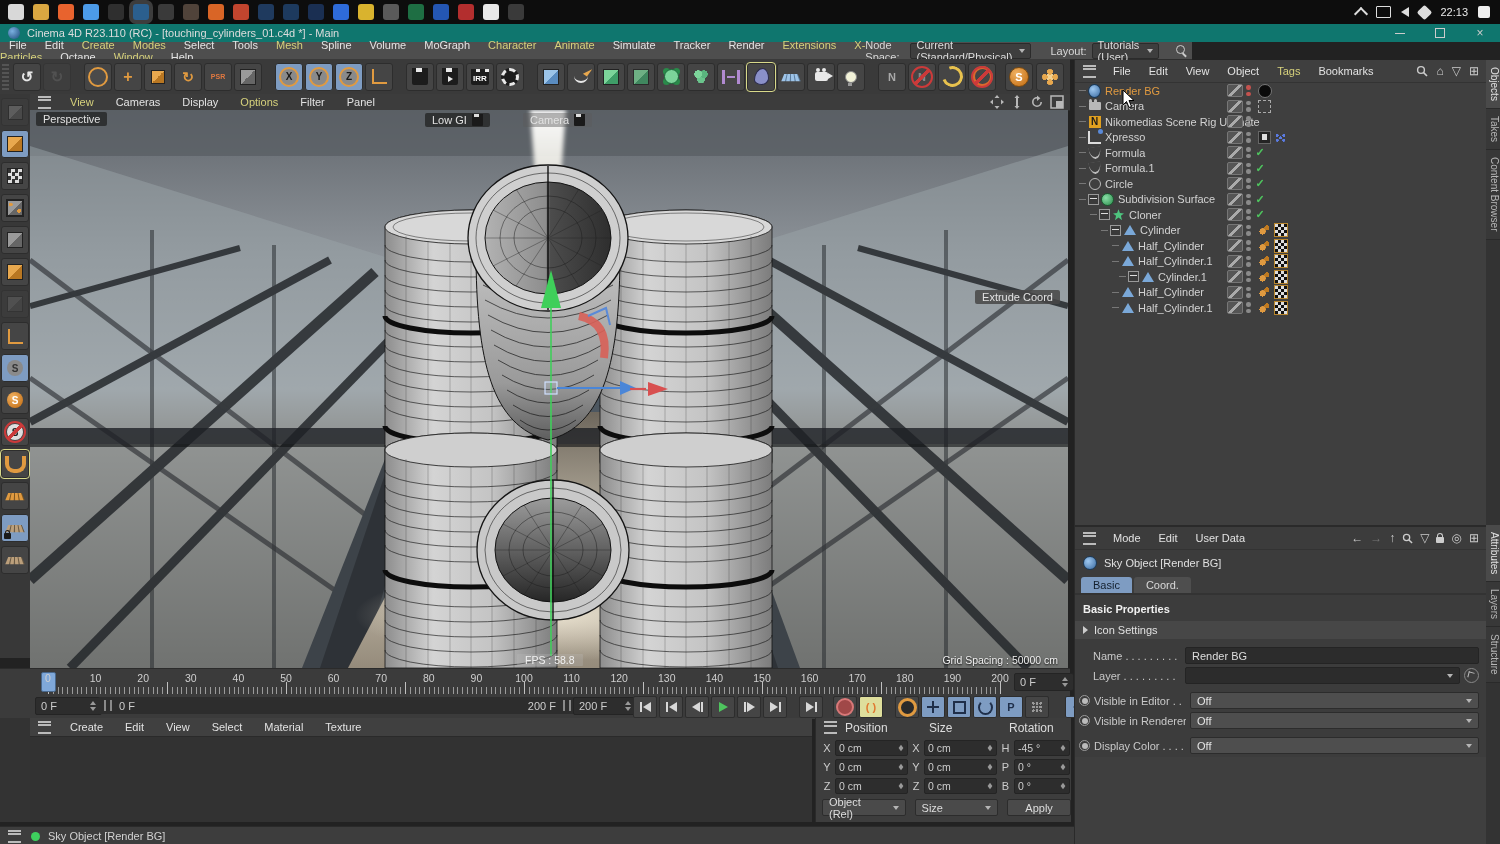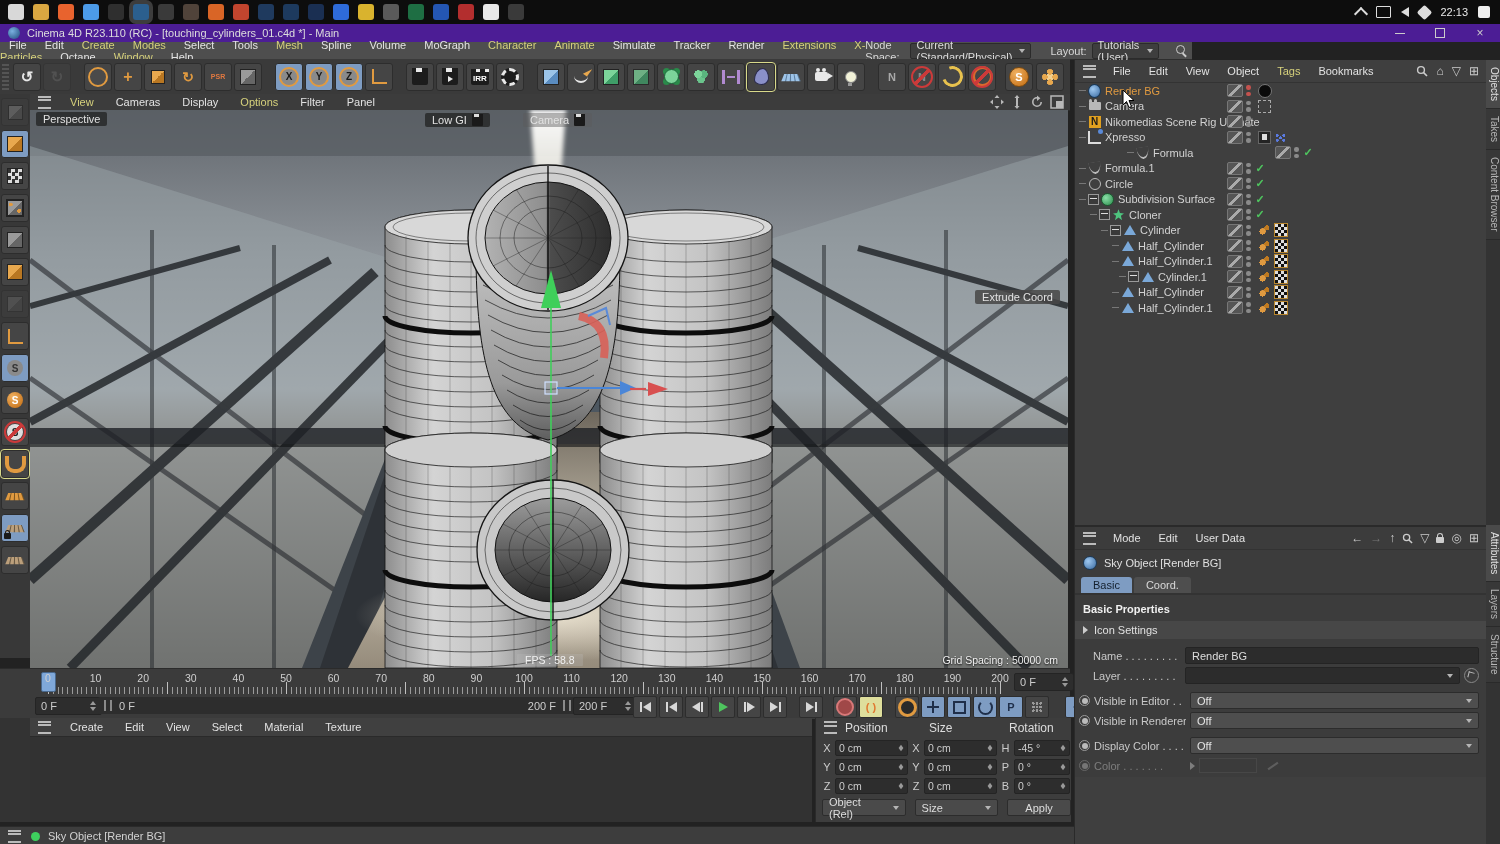--- a/index.html
+++ b/index.html
@@ -12,21 +12,21 @@
   .tb-icons{display:flex;align-items:center;gap:9px;padding-left:8px;}
   .tb-ic{width:16px;height:16px;border-radius:3px;}
   .tb-ic.active{box-shadow:0 0 0 4px #3d3d3d;}
   .tb-right{margin-left:auto;display:flex;align-items:center;gap:10px;padding-right:10px;color:#e8e8e8;}
   .tb-chev{width:8px;height:8px;border-left:2px solid #ddd;border-top:2px solid #ddd;transform:rotate(45deg);margin-top:3px;}
   .tb-display{width:13px;height:10px;border:1.5px solid #ddd;border-radius:1px;}
   .tb-vol{width:0;height:0;border-top:5px solid transparent;border-bottom:5px solid transparent;border-right:8px solid #ddd;}
   .tb-dropbox{width:11px;height:11px;background:#ddd;transform:rotate(45deg);border-radius:2px;}
   .tb-note{width:12px;height:12px;background:#eee;border-radius:2px;}
   
-  .titlebar{left:0;top:24px;width:1500px;height:18px;background:#4c1d95;display:flex;align-items:center;color:#ddd;}
+  .titlebar{left:0;top:24px;width:1500px;height:18px;background:#0f766e;display:flex;align-items:center;color:#ddd;}
   .app-ic{width:12px;height:12px;border-radius:50%;background:radial-gradient(circle at 35% 35%,#7ab0e0,#1d4a7a);margin:0 7px 0 8px;}
   .win-btns{margin-left:auto;display:flex;align-items:center;height:100%;}
   .win-btn{width:40px;height:100%;display:flex;align-items:center;justify-content:center;color:#ccc;font-size:12px;}
   .wb-min{width:10px;height:1px;background:#ccc;}
   .wb-max{width:8px;height:8px;border:1px solid #ccc;}
   
   .menubar{left:0;top:42px;width:1192px;height:17px;background:#4e4e4e;display:flex;align-items:center;border-bottom:1px solid #2e2e2e;}
   .menubar .mi{padding:0 9px;color:#e4e4e4;}
   .menubar .mi.accent{color:#d6d17c;}
   .nodespace{margin-left:auto;display:flex;align-items:center;gap:5px;color:#d8d8d8;}
@@ -1082,21 +1082,21 @@
           <div class="vdots">
             <i></i>
             <i></i>
           </div>
           <div class="tagrow">
             <div class="tag-interaction"></div>
             <div class="tag-xpresso-node"></div>
           </div>
         </div>
       </div>
-      <div class="trow" style="padding-left: 4px; margin-left: 48px;">
+      <div class="trow" style="padding-left: 4px;">
         <div class="dash"></div>
         <div class="tico">
           <div class="i-formula"></div>
         </div>
         <span class="tlabel">Formula</span>
         <div class="tcols">
           <div class="pencilbox"></div>
           <div class="vdots">
             <i></i>
             <i></i>
@@ -1340,27 +1340,20 @@
       </div>
     </div>
     <div class="am-row" style="margin-top:8px;">
       <div class="radio"></div>
       <span class="am-lab">Display Color . . . .</span>
       <div class="am-select">
         <span>Off</span>
           <div class="chv"></div>
       </div>
     </div>
-    <div class="am-row dis">
-      <div class="radio"></div>
-      <span class="am-lab">Color . . . . . . .</span>
-      <div class="tri-r"></div>
-      <div class="colorbox"></div>
-      <div class="eyedrop"></div>
-    </div>
   </div>
 </div>
 
 <div class="abs vtabs">
   <div id="om-side-tabs">
       <div class="vtab on">Objects</div>
       <div class="vtab">Takes</div>
       <div class="vtab">Content Browser</div>
     </div>
   <div id="am-side-tabs" style="position:absolute;top:465px;left:0;">

